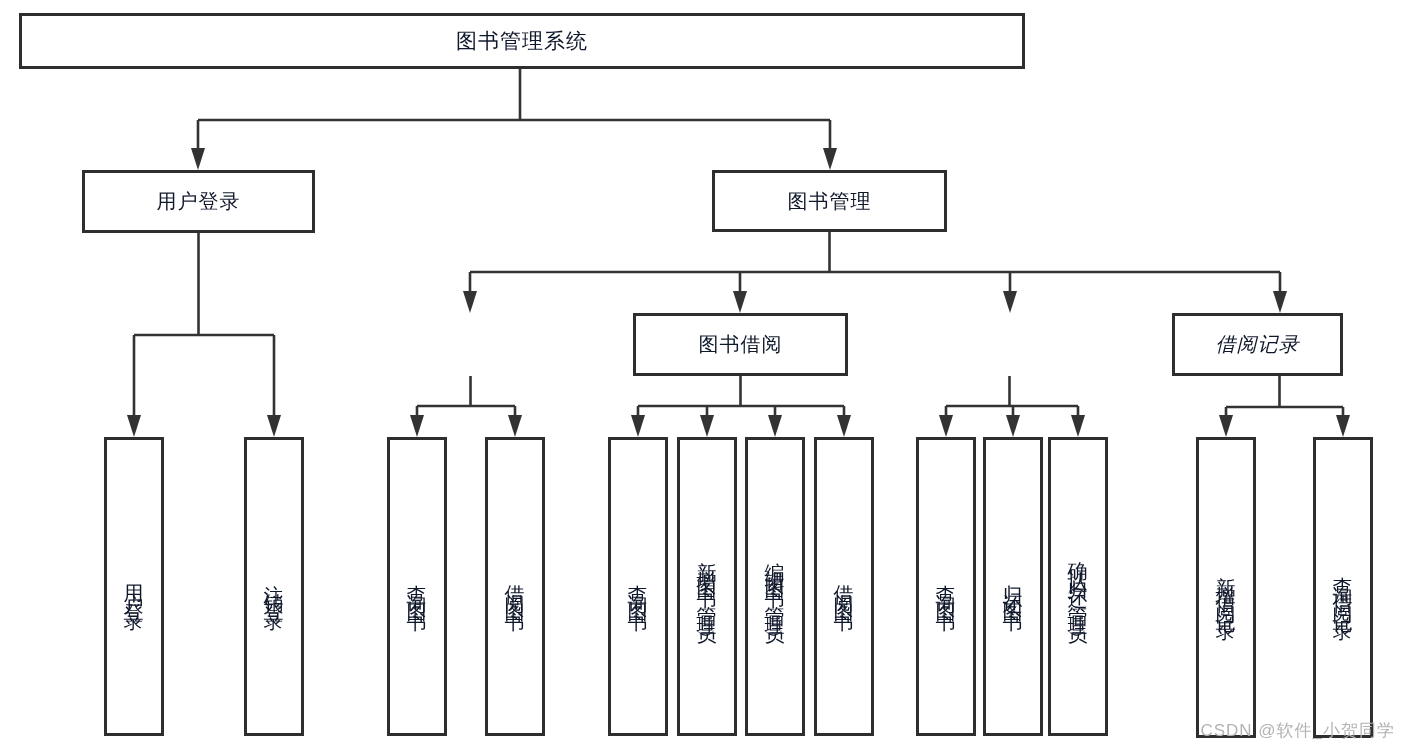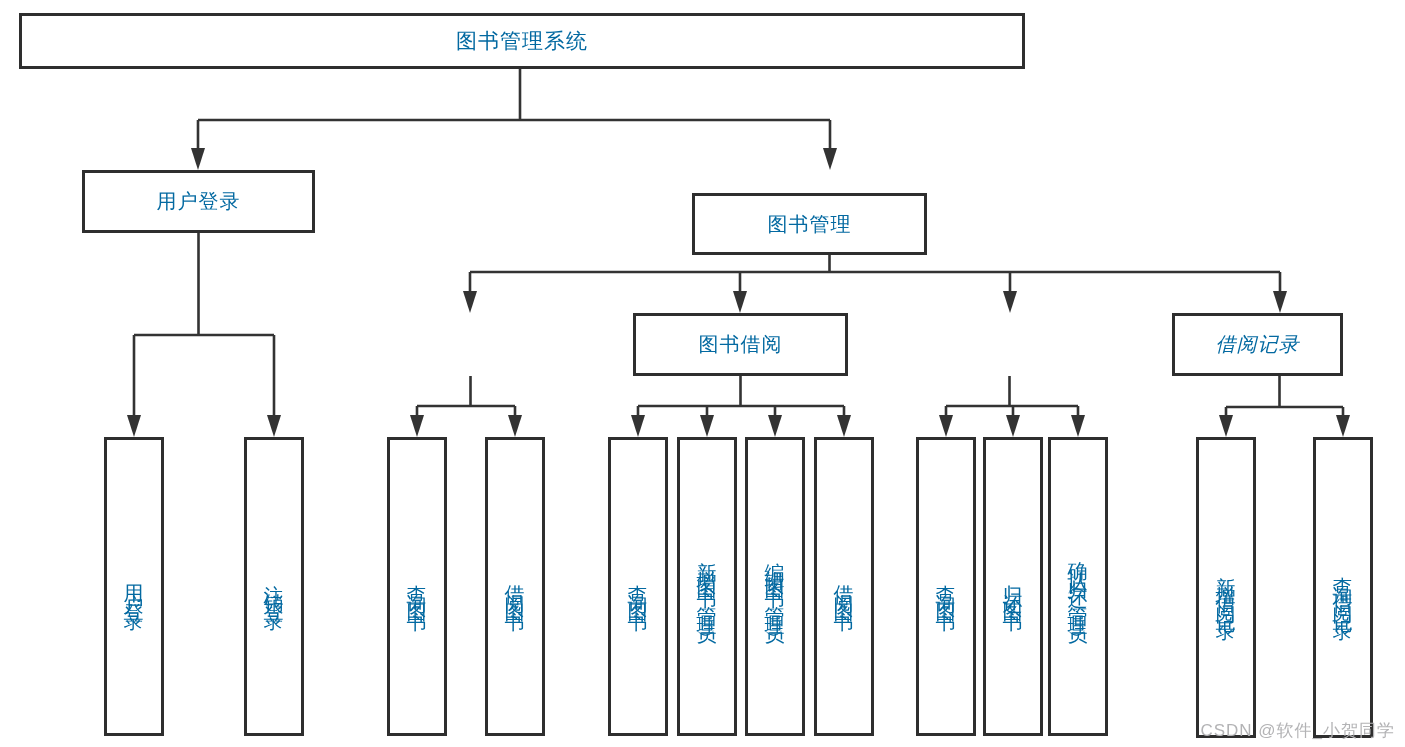--- a/index.html
+++ b/index.html
@@ -17,21 +17,21 @@
     width: 1405px; height: 747px;
   }
   .node {
     position: absolute;
     box-sizing: border-box;
     background: #ffffff;
     border: 3px solid #2e2e2e;
     display: flex;
     align-items: center;
     justify-content: center;
-    color: #0369a1;
+    color: #0f172a;
     text-align: center;
   }
   .hbox { font-size: 20px; letter-spacing: 1px; }
   .root-box { font-size: 21px; }
   .vbox {
     writing-mode: vertical-rl;
     text-orientation: mixed;
     font-size: 20px;
     line-height: 1;
     letter-spacing: 9px;
@@ -88,21 +88,21 @@
       <polygon points="1006,415 1020,415 1013,437"></polygon>
       <polygon points="1071,415 1085,415 1078,437"></polygon>
       <polygon points="1219,415 1233,415 1226,437"></polygon>
       <polygon points="1336,415 1350,415 1343,437"></polygon>
     </g>
   </svg>
 
   <div class="node hbox root-box" style="left:19px; top:13px; width:1006px; height:56px;">图书管理系统</div>
 
   <div class="node hbox" style="left:82px; top:170px; width:233px; height:63px;">用户登录</div>
-  <div class="node hbox" style="left:692px; top:170px; width:235px; height:62px;margin-top:23px;">图书管理</div>
+  <div class="node hbox" style="left:712px; top:170px; width:235px; height:62px;">图书管理</div>
 
   <div class="node hbox" style="left:633px; top:313px; width:215px; height:63px;">图书借阅</div>
   <div class="node hbox" style="left:1172px; top:313px; width:171px; height:63px;font-style:italic;">借阅记录</div>
 
   <div class="node vbox" style="left:104px; top:437px; width:60px; height:299px;">用户登录</div>
   <div class="node vbox" style="left:244px; top:437px; width:60px; height:299px;">注销登录</div>
 
   <div class="node vbox" style="left:387px; top:437px; width:60px; height:299px;">查询图书</div>
   <div class="node vbox" style="left:485px; top:437px; width:60px; height:299px;">借阅图书</div>
 

